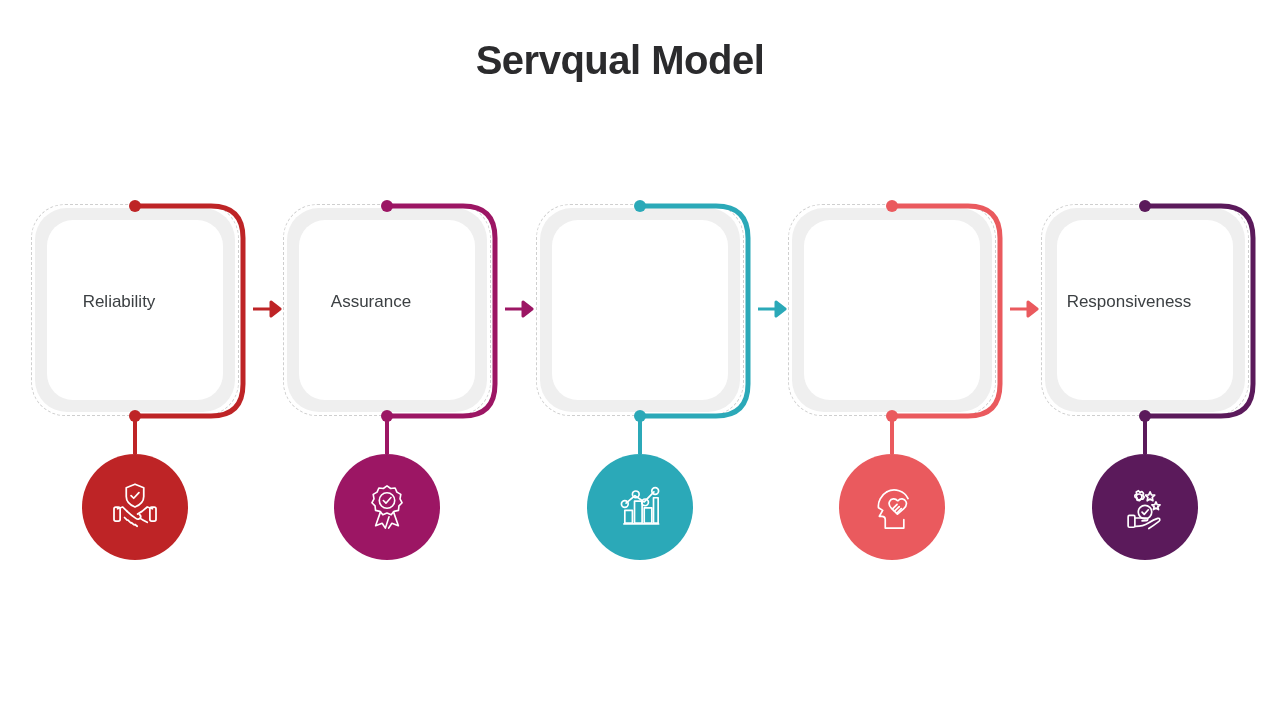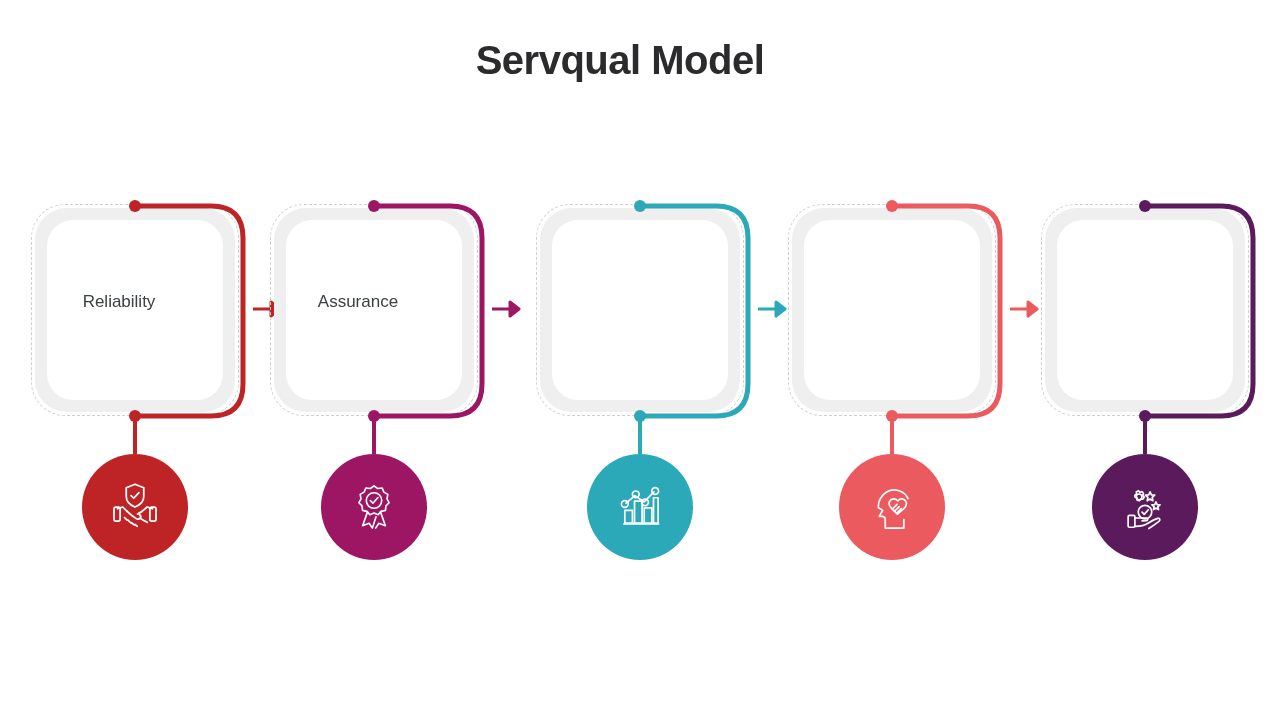--- a/index.html
+++ b/index.html
@@ -142,21 +142,21 @@
         </svg>
       </div>
 
       <div class="arrow" style="left: 222px;">
         <svg width="30" height="22" viewBox="0 0 30 22">
           <path class="ar" d="M0 11 H20 M18 4 L27 11 L18 18 Z" stroke-width="3" fill="#be2426" stroke-linejoin="round" stroke="#be2426"></path>
         </svg>
       </div>
     </div>
 
-    <div class="stage" id="stage-1" style="left: 270px;">
+    <div class="stage" id="stage-1" style="left: 283px;">
       <div class="frame"></div>
       <div class="plate"></div>
       <div class="card"></div>
       <div class="card-label">Assurance</div>
 
       <svg class="bracket" viewBox="0 0 240 240">
         <path class="bk" d="M104 10 L180 10 Q212 10 212 42 L212 188 Q212 220 180 220 L104 220" stroke="#9c1664"></path>
         <circle class="dotA" cx="104" cy="10" r="6" fill="#9c1664"></circle>
         <circle class="dotB" cx="104" cy="220" r="6" fill="#9c1664"></circle>
       </svg>
@@ -243,20 +243,21 @@
         <svg width="30" height="22" viewBox="0 0 30 22">
           <path class="ar" d="M0 11 H20 M18 4 L27 11 L18 18 Z" stroke-width="3" fill="#ea5a5e" stroke-linejoin="round" stroke="#ea5a5e"></path>
         </svg>
       </div>
     </div>
 
     <div class="stage" id="stage-4" style="left: 1041px;">
       <div class="frame"></div>
       <div class="plate"></div>
       <div class="card"></div>
+      <div class="card-label">Responsiveness</div>
 
       <svg class="bracket" viewBox="0 0 240 240">
         <path class="bk" d="M104 10 L180 10 Q212 10 212 42 L212 188 Q212 220 180 220 L104 220" stroke="#5b1a5b"></path>
         <circle class="dotA" cx="104" cy="10" r="6" fill="#5b1a5b"></circle>
         <circle class="dotB" cx="104" cy="220" r="6" fill="#5b1a5b"></circle>
       </svg>
 
       <div class="stem" style="background: rgb(91, 26, 91);"></div>
 
       <div class="icon-circle" style="background: rgb(91, 26, 91);">

